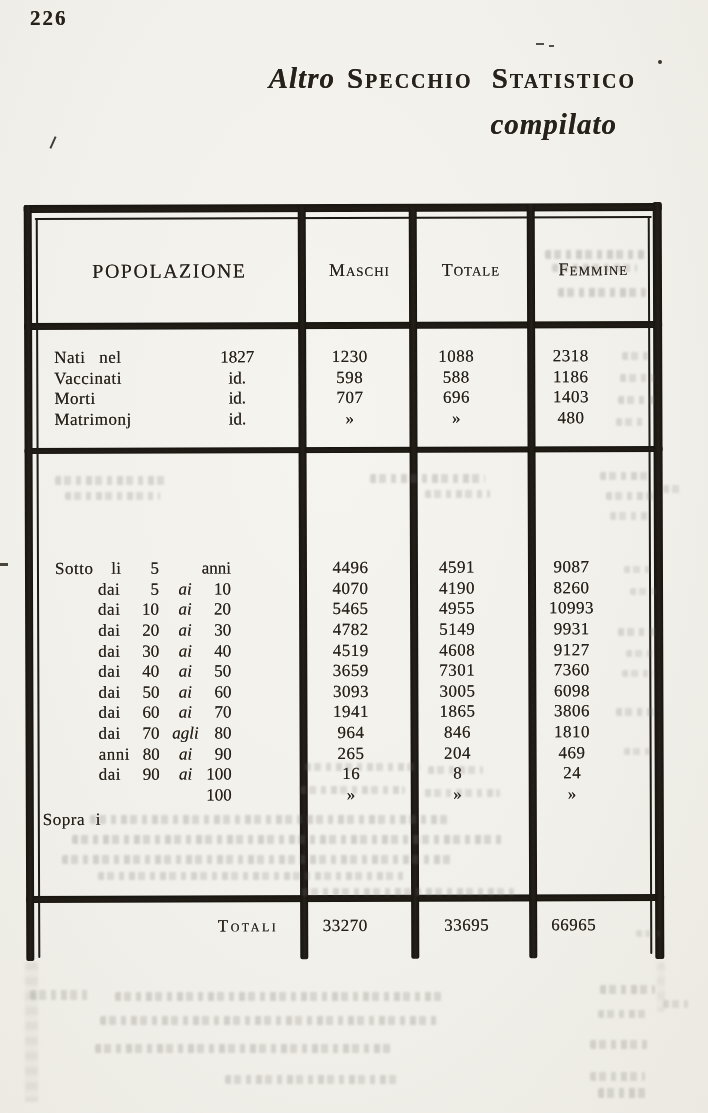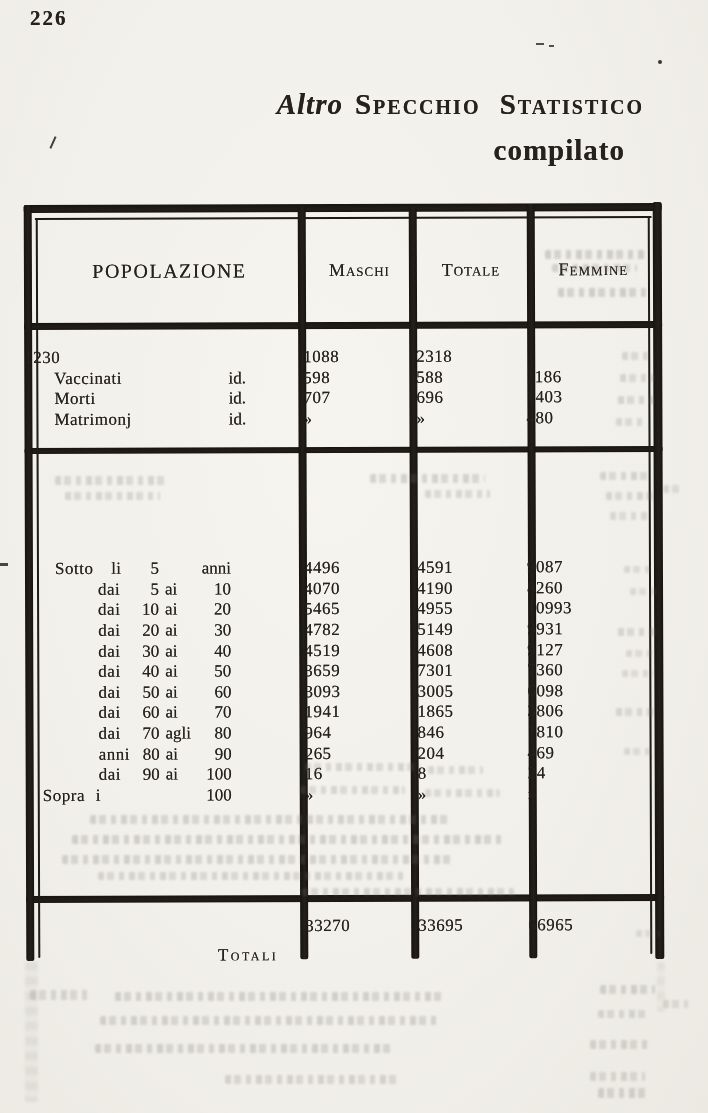--- a/index.html
+++ b/index.html
@@ -10,25 +10,25 @@
     color:#26221b;
     -webkit-font-smoothing:antialiased;
   }
   .page{position:absolute;inset:0;}
   .ink{color:#26221b;text-shadow:0 0 .4px rgba(35,28,20,.75);}
 
   
   .page-number{position:absolute;left:30px;top:6px;font-size:21px;font-weight:600;letter-spacing:2px;}
 
   
-  .title-block{position:absolute;top:64px;left:8px;width:636px;text-align:right;line-height:1;margin-top:26px;}
+  .title-block{position:absolute;top:64px;left:0;width:636px;text-align:right;line-height:1;}
   .title-line1{font-size:29px;white-space:nowrap;}
   .title-italic{font-style:italic;font-weight:600;letter-spacing:1px;margin-right:12px;}
   .title-caps{font-variant:small-caps;font-weight:600;letter-spacing:2px;word-spacing:10px;}
-  .title-line2{font-size:29px;font-weight:600;letter-spacing:1px;margin-top:17px;padding-right:19px;}
+  .title-line2{font-size:29px;font-style:italic;font-weight:600;letter-spacing:1px;margin-top:17px;padding-right:19px;}
   .title-dot{position:absolute;left:658px;top:60px;width:4px;height:4px;background:#3a352c;border-radius:50%;}
   .title-tick1{position:absolute;left:536px;top:43px;width:8px;height:2px;background:#555047;}
   .title-tick2{position:absolute;left:549px;top:45px;width:5px;height:2px;background:#555047;}
 
   
   .stray-a{position:absolute;left:52px;top:136px;width:2px;height:13px;background:#433e35;transform:rotate(24deg);}
   .stray-b{position:absolute;left:0px;top:563px;width:8px;height:3px;background:#4a453c;}
 
   
   .table-wrap{position:absolute;inset:0;transform:rotate(-0.2deg);transform-origin:344px 580px;}
@@ -49,34 +49,34 @@
   .vital-label{position:relative;padding-left:30px;}
   .vital-name{letter-spacing:.5px;word-spacing:9px;}
   .vital-ref{position:absolute;left:173px;top:0;width:80px;text-align:center;}
 
   
   .age-block{position:absolute;left:25px;top:558px;width:637px;}
   .age-row{height:20.65px;line-height:20.65px;font-size:17px;}
   .age-label{position:relative;}
   .age-c1{position:absolute;left:73px;top:0;white-space:nowrap;letter-spacing:.5px;}
   .ind-sotto .age-c1{text-indent:-43px;word-spacing:13px;}
-  .ind-sopra .age-c1{text-indent:-56px;word-spacing:6px;}
+  .ind-sopra .age-c1{text-indent:-56px;word-spacing:6px;margin-top:24px;}
   .age-n1{position:absolute;left:110px;top:0;width:24px;text-align:right;}
-  .age-mid{position:absolute;left:140px;top:0;width:40px;}
+  .age-mid{position:absolute;left:140px;top:0;width:40px;text-align:center;font-style:italic;}
   .age-n2{position:absolute;left:168px;top:0;width:38px;text-align:right;}
 
-  .num{text-align:left;letter-spacing:.5px;}
+  .num{text-align:center;letter-spacing:.5px;}
   .num.m{padding-right:20px;}
   .num.f{padding-right:30px;}
   .num.t{padding-right:46px;}
 
   
   .totals-block{position:absolute;left:25px;top:912px;width:637px;}
   .totals-row{height:28px;line-height:28px;font-size:17px;}
-  .totals-label{text-align:right;padding-right:27px;font-variant:small-caps;letter-spacing:2.5px;font-size:17px;margin-top:29px;}
+  .totals-label{text-align:right;padding-right:27px;font-variant:small-caps;letter-spacing:2.5px;font-size:17px;}
   .totals-row .num.m{padding-right:33px;}
   .totals-row .num.f{padding-right:13px;}
   .totals-row .num.t{padding-right:44px;}
 
   
   .smudge{
     position:absolute;border-radius:2px;filter:blur(1.1px);
     background-image:repeating-linear-gradient(90deg,
       rgba(115,112,106,.55) 0 6px, rgba(115,112,106,0) 6px 9px,
       rgba(115,112,106,.45) 9px 16px, rgba(115,112,106,0) 16px 21px,
@@ -122,20 +122,21 @@
 
     <div class="header-row grid-row">
       <div class="hcell first">POPOLAZIONE</div>
       <div class="hcell sc">Maschi</div>
       <div class="hcell sc">Totale</div>
       <div class="hcell sc">Femmine</div>
     </div>
 
     <div class="vital-block">
       <div class="vital-row grid-row">
+          <div class="vital-label"><span class="vital-name">Nati nel</span><span class="vital-ref">1827</span></div>
           <div class="num m">1230</div>
           <div class="num f">1088</div>
           <div class="num t">2318</div>
         </div>
         <div class="vital-row grid-row">
           <div class="vital-label"><span class="vital-name">Vaccinati</span><span class="vital-ref">id.</span></div>
           <div class="num m">598</div>
           <div class="num f">588</div>
           <div class="num t">1186</div>
         </div>

